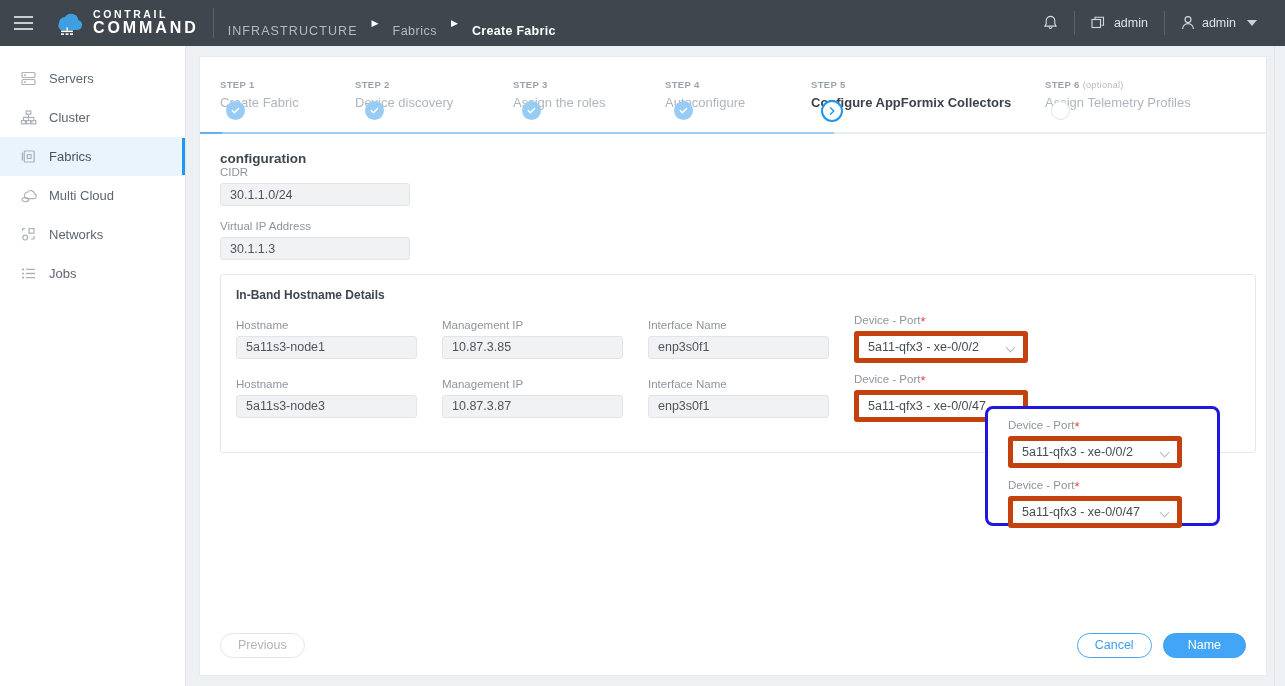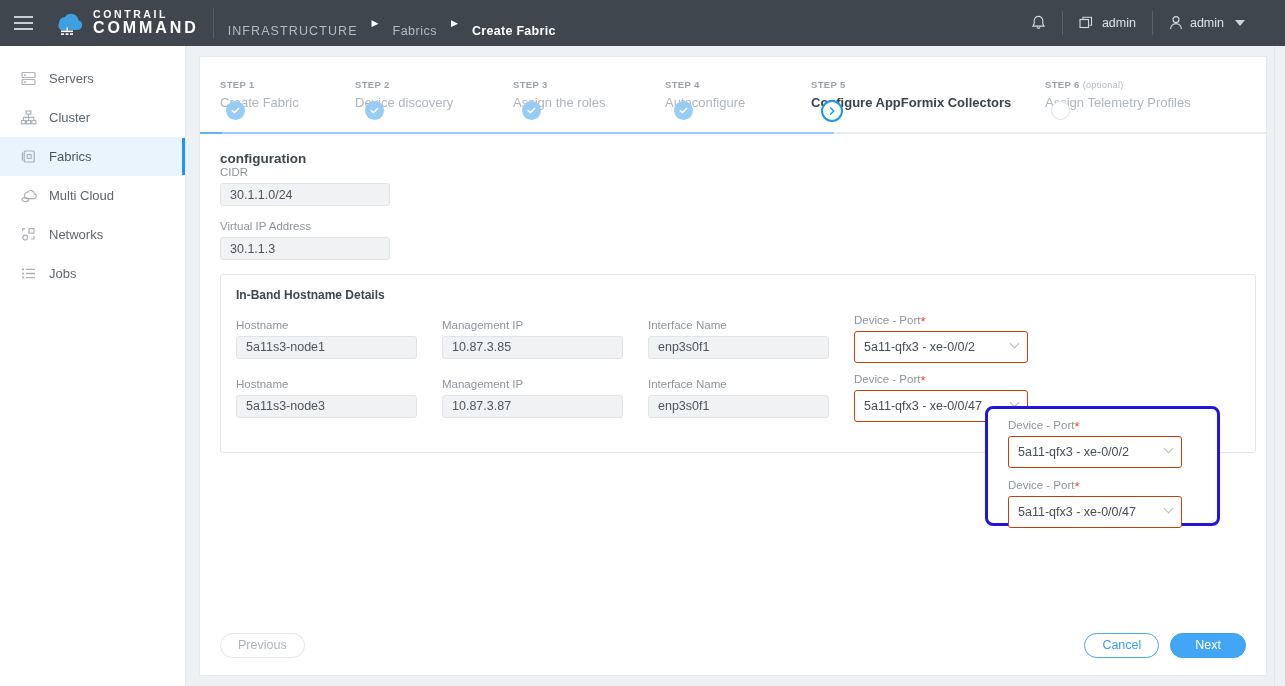--- a/index.html
+++ b/index.html
@@ -27,21 +27,21 @@
   }
   .brand-text .l2 {
     font-size: 16px; letter-spacing: 2.9px; color: #ffffff; font-weight: 700;
   }
   .vdiv { width: 1px; height: 30px; background: #596169; margin: 0 14px; }
   .breadcrumb { display: flex; align-items: center; gap: 14px; }
   .bc-item { font-size: 12.5px; color: #b4bbc2; letter-spacing: .5px; cursor: pointer; margin-top: 15px; }
   .bc-item.first { letter-spacing: 1.1px; }
   .bc-item.current { color: #ffffff; font-weight: 700; letter-spacing: .3px; }
   .bc-arrow { color: #ffffff; font-size: 9px; }
-  .top-right { margin-left: auto; display: flex; align-items: center; height: 46px; padding-right: 24px; }
+  .top-right { margin-left: auto; display: flex; align-items: center; height: 46px; padding-right: 12px; }
   .top-right .cell {
     display: flex; align-items: center; gap: 7px; padding: 0 16px;
     font-size: 12.5px; color: #dfe3e7; cursor: pointer; height: 26px;
   }
   .topsep { width: 1px; height: 24px; background: #596169; }
   .caret-down {
     width: 0; height: 0; border-left: 5px solid transparent;
     border-right: 5px solid transparent; border-top: 6px solid #cdd2d7; margin-left: 4px;
   }
   
@@ -89,39 +89,39 @@
   .dot.current {
     background: #ffffff; border: 2.2px solid #1f96f0; width: 22px; height: 22px; top: 43px;
   }
   .dot.todo { background: #ffffff; border: 1.6px solid #dfe4e8; }
   
   .content { padding: 4px 22px 0 20px; }
   .sect-title { font-size: 13.5px; font-weight: 700; color: #3f474f; margin-bottom: 0; }
   .fld-label { font-size: 11.5px; color: #8d959d; margin-bottom: 5px; }
   .fld-label .req { color: #e8453c; font-size: 13px; line-height: 0; position: relative; top: 2px; }
   .txt {
-    width: 170px; height: 23px; background: #f1f2f4; border: 1px solid #e2e5e8;
+    width: 190px; height: 23px; background: #f1f2f4; border: 1px solid #e2e5e8;
     border-radius: 3px; font-size: 12.5px; color: #4d555d; padding: 0 9px;
     font-family: "Liberation Sans", sans-serif; outline: none;
   }
   .stack { margin-bottom: 14px; }
   
   .panel {
     margin-top: 10px; border: 1px solid #e4e8ea; border-radius: 3px;
     width: 1036px; padding: 13px 15px 20px 15px; position: relative;
   }
   .panel-title { font-size: 12px; font-weight: 700; color: #3f474f; margin-bottom: 12px; }
   .row { display: flex; gap: 0; margin-bottom: 10px; align-items: center; }
   .col { width: 191px; }
   .col.c2 { margin-left: 15px; }
   .col.c3 { margin-left: 15px; }
   .col.c4 { margin-left: 15px; }
   .col input.txt { width: 181px; }
   .sel {
-    width: 174px; height: 32px; background: #ffffff; border: 1px solid #c2410c;
+    width: 174px; height: 32px; background: #ffffff; border: 5px solid #c2410c;
     border-radius: 3px; font-size: 12.5px; color: #454d55; padding: 0 9px;
     display: flex; align-items: center; position: relative;
   }
   .sel .chev {
     position: absolute; right: 9px; top: 8px; width: 7px; height: 7px;
     border-left: 1.3px solid #b5bcc3; border-bottom: 1.3px solid #b5bcc3;
     transform: rotate(-45deg);
   }
   
   .highlight {
@@ -439,21 +439,21 @@
           <span class="chev"></span>
         </div>
       </div>
     </div>
 
     <div class="footer">
       <div class="btn btn-prev">Previous</div>
       <div class="spacer"></div>
       <div class="btn btn-cancel">Cancel</div>
       <div class="gap10"></div>
-      <div class="btn btn-next">Next</div>
+      <div class="btn btn-next">Name</div>
     </div>
 
   </div>
 </div>
 
 <div class="scrollbar">
   <div class="scroll-thumb"></div>
 </div>
 
 </body></html>

